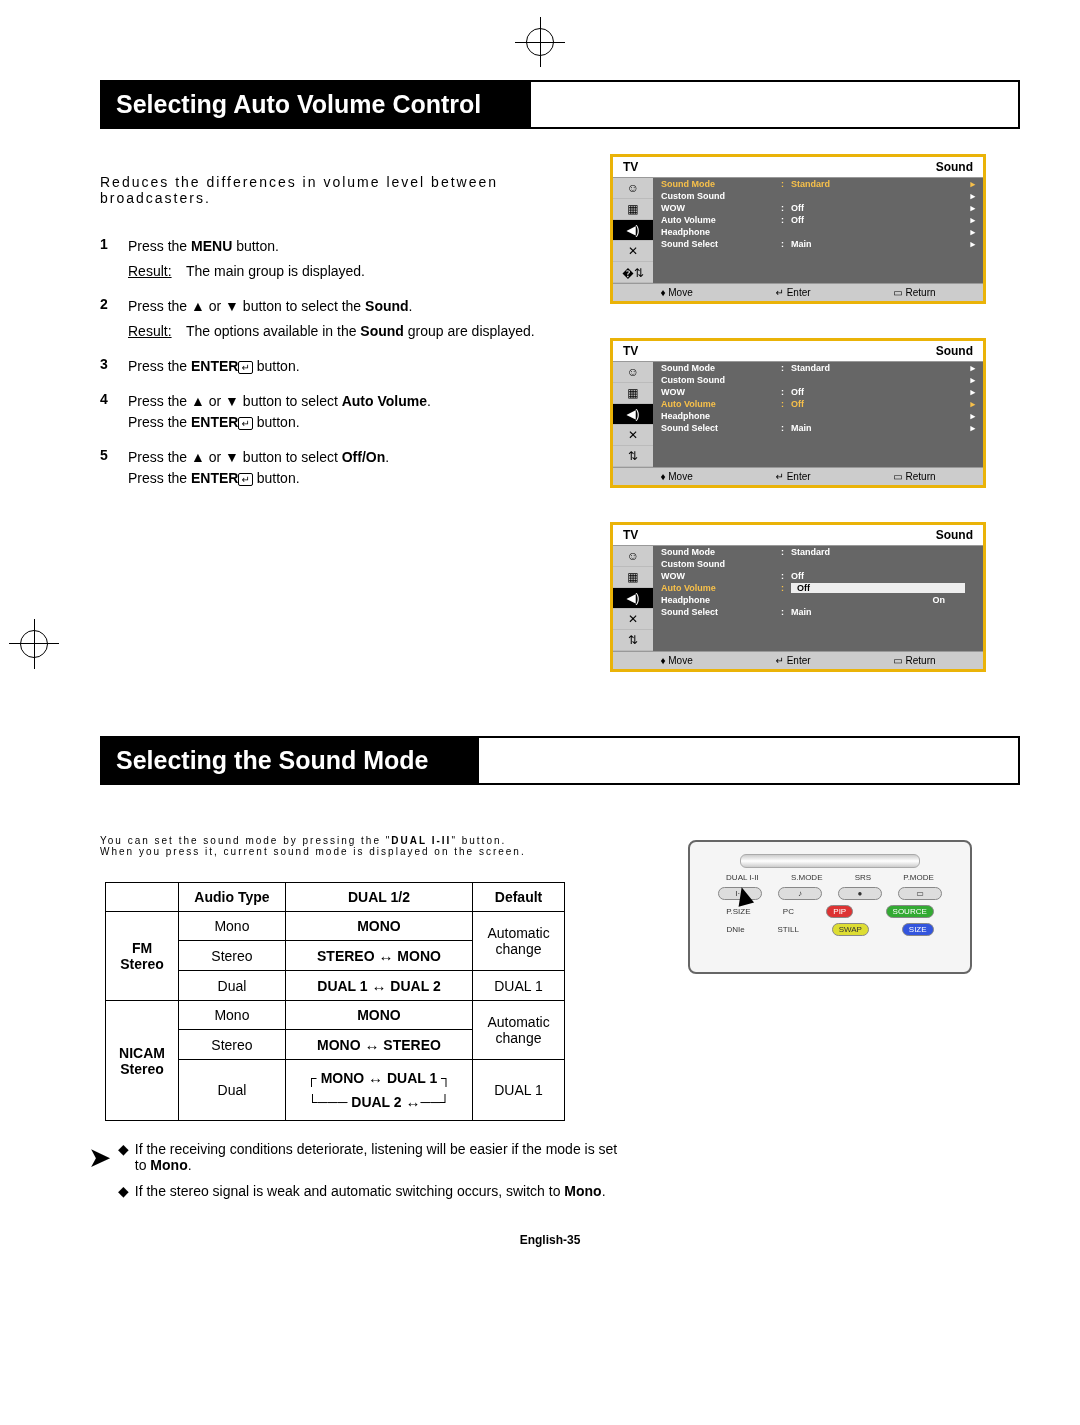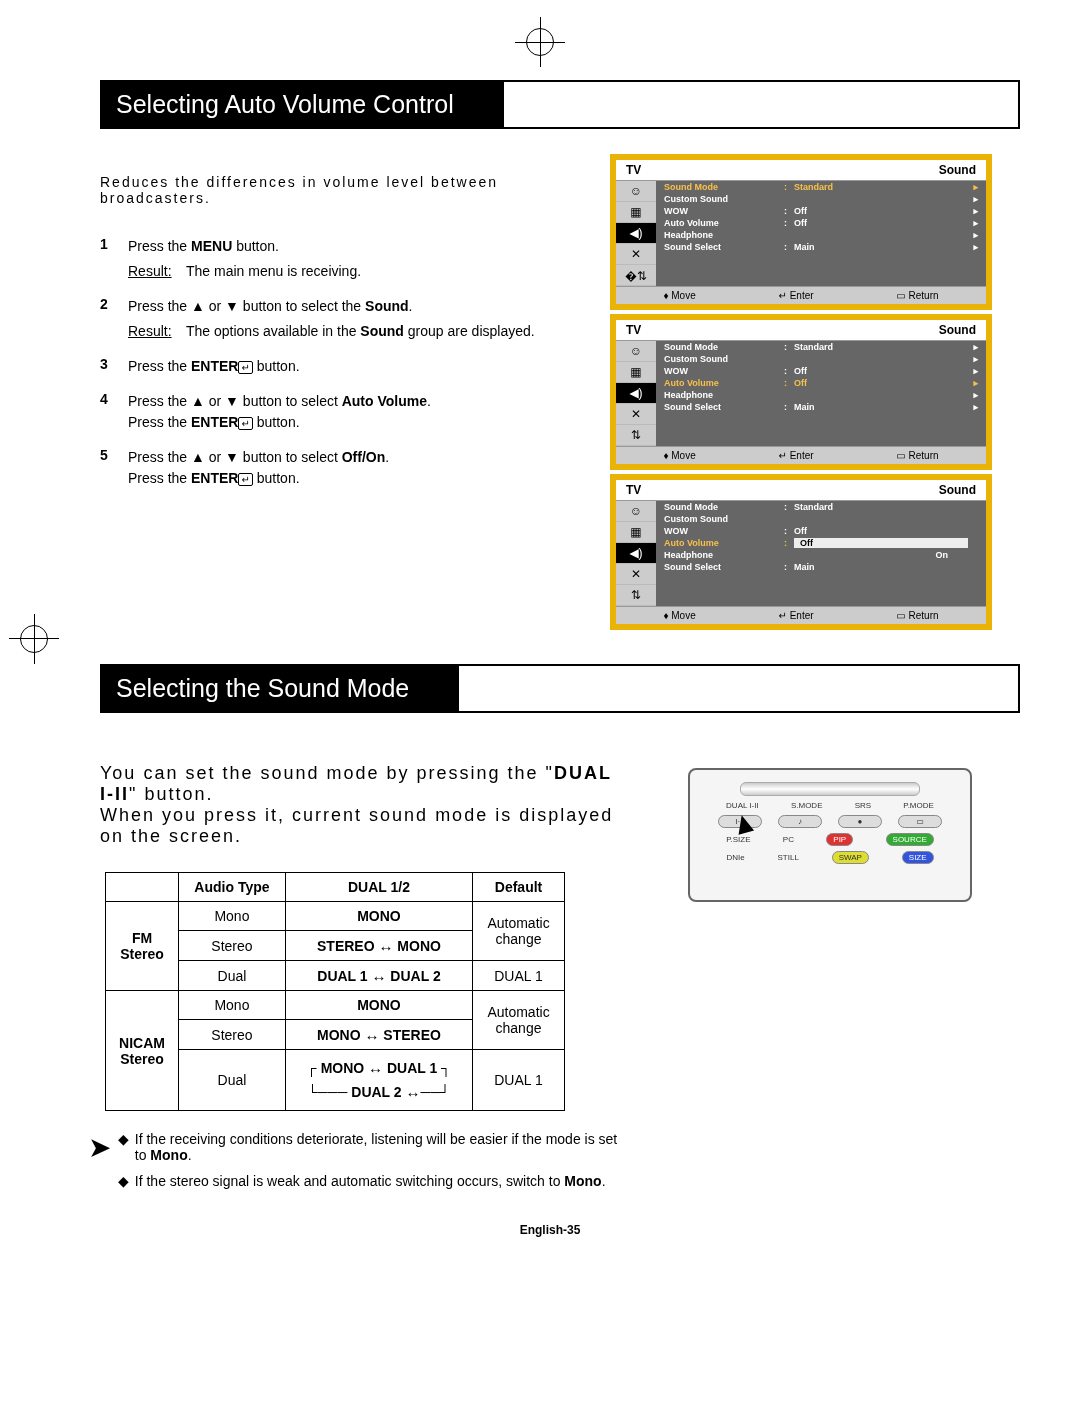--- a/index.html
+++ b/index.html
@@ -19,21 +19,21 @@
     margin-bottom: 25px;
     padding: 0;
   }
   .heading-box h1 {
     background: #000;
     color: #fff;
     display: inline-block;
     margin: 0;
     padding: 8px 50px 8px 14px;
     font-size: 25px;
-    font-weight: normal;
+    font-weight: bold;
   }
   .two-col {
     display: flex;
     gap: 20px;
   }
   .left {
     flex: 0 0 490px;
   }
   .right {
     flex: 1;
@@ -71,22 +71,22 @@
     text-decoration: underline;
     margin-right: 6px;
     flex: 0 0 52px;
   }
   .enter-glyph {
     display:inline-block; border:1px solid #000; border-radius:2px;
     font-size:10px; padding:0 2px; line-height:1.1;
   }
   
   .osd {
-    border: 6px solid #eab308;
-    margin-bottom: 4px;
+    border: 3px solid #eab308;
+    margin-bottom: 34px;
     font-size: 9px;
     width: 370px;
   }
   .osd-head {
     display:flex; justify-content:space-between;
     padding: 3px 10px; font-weight:bold; font-size:12px;
     border-bottom:1px solid #999;
   }
   .osd-body { display:flex; }
   .osd-icons { width: 40px; background:#ccc; }
@@ -106,21 +106,21 @@
   .osd-row .colon { flex:0 0 10px; }
   .osd-row .val { flex:1; }
   .osd-row .arr { flex:0 0 10px; text-align:right; }
   .osd-foot {
     display:flex; justify-content:space-around;
     padding:3px 6px; background:#ccc; font-size:10px;
     border-top:1px solid #999;
   }
   
   .intro2 {
-    letter-spacing: 2px; font-size:18px; margin: 25px 0;
+    letter-spacing: 2px; font-size:10px; margin: 25px 0;
   }
   table.dual {
     border-collapse: collapse;
     font-size: 14px;
     margin-left: 5px;
     width: 460px;
   }
   table.dual th, table.dual td {
     border: 1px solid #000;
     padding: 6px 8px;
@@ -197,21 +197,21 @@
     <div class="left">
       <p class="intro">Reduces the differences in volume level between broadcasters.</p>
 
       <ol class="steps">
         <li>
           <span class="num">1</span>
           <div class="body">
             <span>Press the </span><b>MENU</b><span> button.</span>
             <div class="result">
                 <span class="lbl">Result:</span>
-                <span>The main menu is receiving.</span>
+                <span>The main group is displayed.</span>
               </div>
           </div>
         </li>
         <li>
           <span class="num">2</span>
           <div class="body">
             <span>Press the ▲ or ▼ button to select the </span><b>Sound</b><span>.</span>
             <div class="result">
                 <span class="lbl">Result:</span>
                 <span><span>The options available in the </span><b>Sound</b><span> group are displayed.</span></span>

